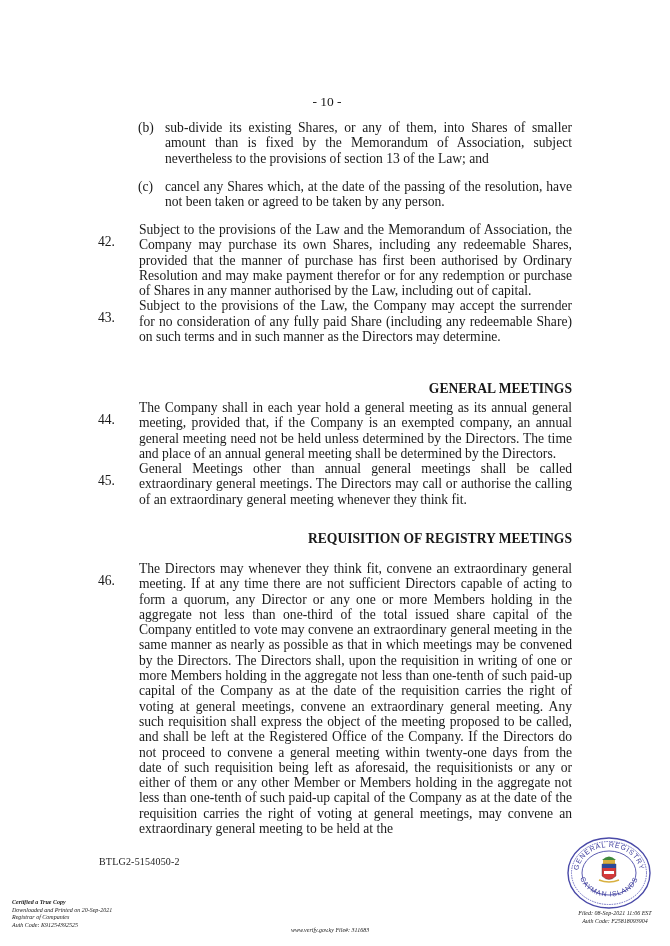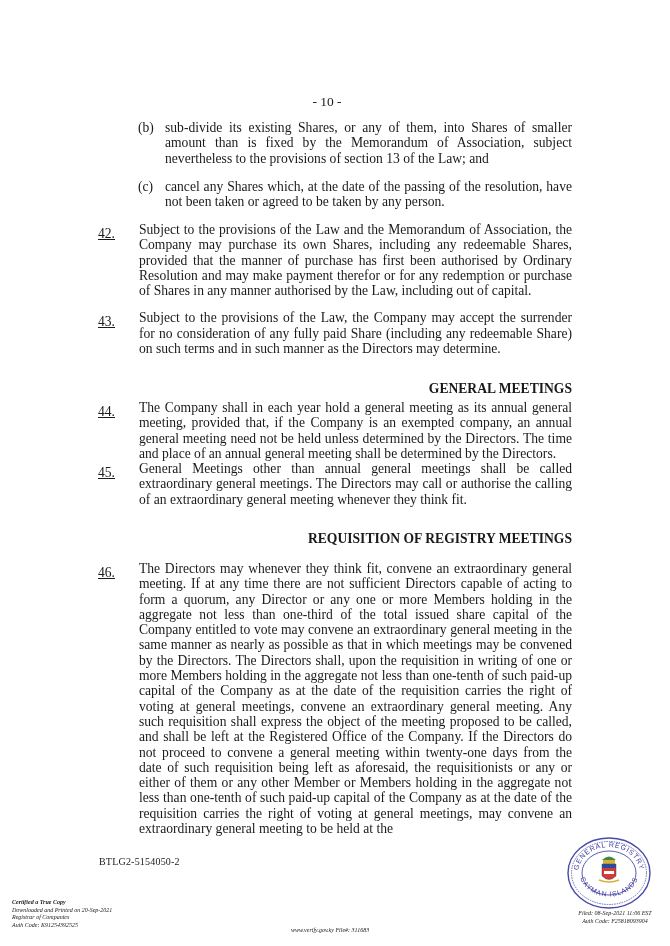--- a/index.html
+++ b/index.html
@@ -3,21 +3,21 @@
 <meta charset="utf-8">
 <style>
   html, body { margin: 0; padding: 0; }
   body {
     width: 670px; height: 946px; background: #ffffff; position: relative; overflow: hidden;
     font-family: "Liberation Serif", "DejaVu Serif", serif; color: #1a1a1a;
   }
   .page-num { position: absolute; top: 94px; left: 0; width: 654px; text-align: center; font-size: 13.5px; }
   .block { position: absolute; left: 98px; width: 474px; font-size: 13.6px; line-height: 15.3px; }
   .para { position: relative; padding-left: 41px; text-align: justify; text-align-last: left; }
-  .para .num { position: absolute; left: 0; top: 4px; text-decoration: underline; }
+  .para .num { position: absolute; left: 0; top: 12px; }
   .sub { position: relative; padding-left: 67px; text-align: justify; text-align-last: left; }
   .sub .num { position: absolute; left: 40px; top: 0; }
   .heading { position: absolute; left: 98px; width: 474px; text-align: right; font-weight: bold; font-size: 13.6px; }
   .docref { position: absolute; left: 99px; top: 856px; font-size: 10px; font-family: "Liberation Serif", serif; letter-spacing: 0.2px; }
   .cert { position: absolute; left: 12px; top: 899px; font-size: 6px; line-height: 7.6px; font-style: italic; }
   .cert .b { font-weight: bold; }
   .verify { position: absolute; left: 291px; top: 927px; font-size: 6px; font-style: italic; }
   .filed { position: absolute; left: 562px; top: 910px; width: 106px; text-align: center; font-size: 6px; line-height: 7.6px; font-style: italic; }
   .seal { position: absolute; left: 566px; top: 836px; width: 86px; height: 74px; }
 </style>
@@ -35,21 +35,21 @@
     <span class="num">(c)</span>
     <span>cancel any Shares which, at the date of the passing of the resolution, have not been taken or agreed to be taken by any person.</span>
   </div>
 </div>
 
 <div class="block" style="top:222px;">
   <div class="para">
     <span class="num">42.</span>
     <span>Subject to the provisions of the Law and the Memorandum of Association, the Company may purchase its own Shares, including any redeemable Shares, provided that the manner of purchase has first been authorised by Ordinary Resolution and may make payment therefor or for any redemption or purchase of Shares in any manner authorised by the Law, including out of capital.</span>
   </div>
-  <div class="para" style="margin-top:12px;">
+  <div class="para" style="">
     <span class="num">43.</span>
     <span>Subject to the provisions of the Law, the Company may accept the surrender for no consideration of any fully paid Share (including any redeemable Share) on such terms and in such manner as the Directors may determine.</span>
   </div>
 </div>
 
 <div class="heading" style="top:381px;">GENERAL MEETINGS</div>
 
 <div class="block" style="top:400px;">
   <div class="para">
     <span class="num">44.</span>

